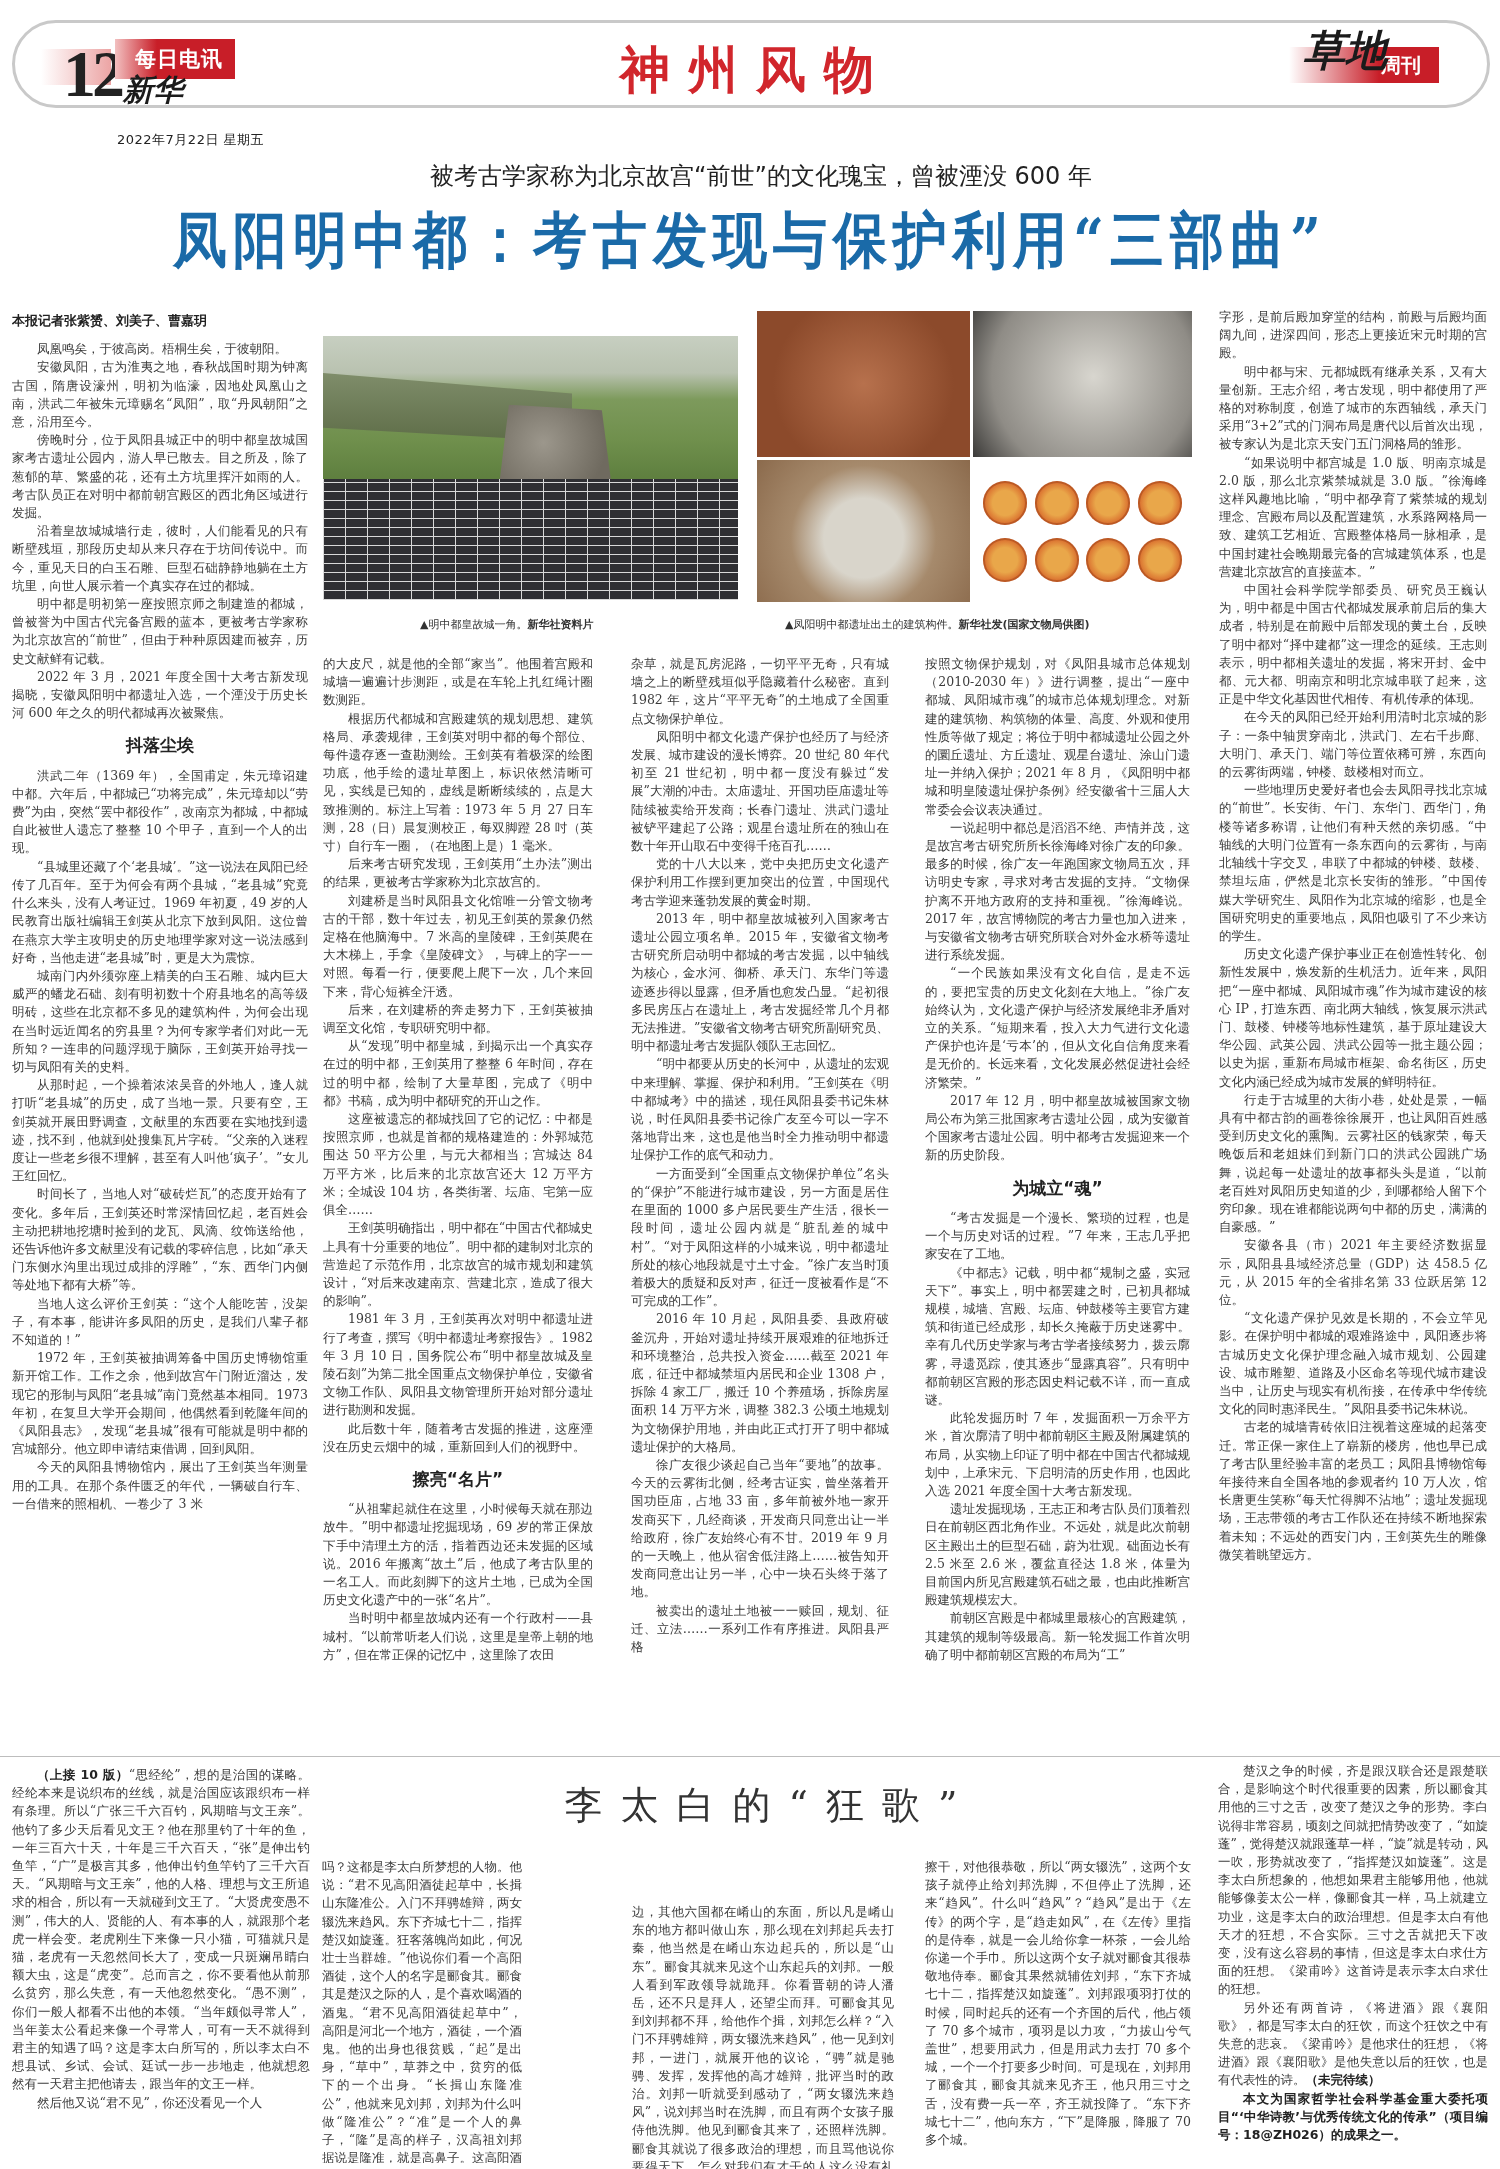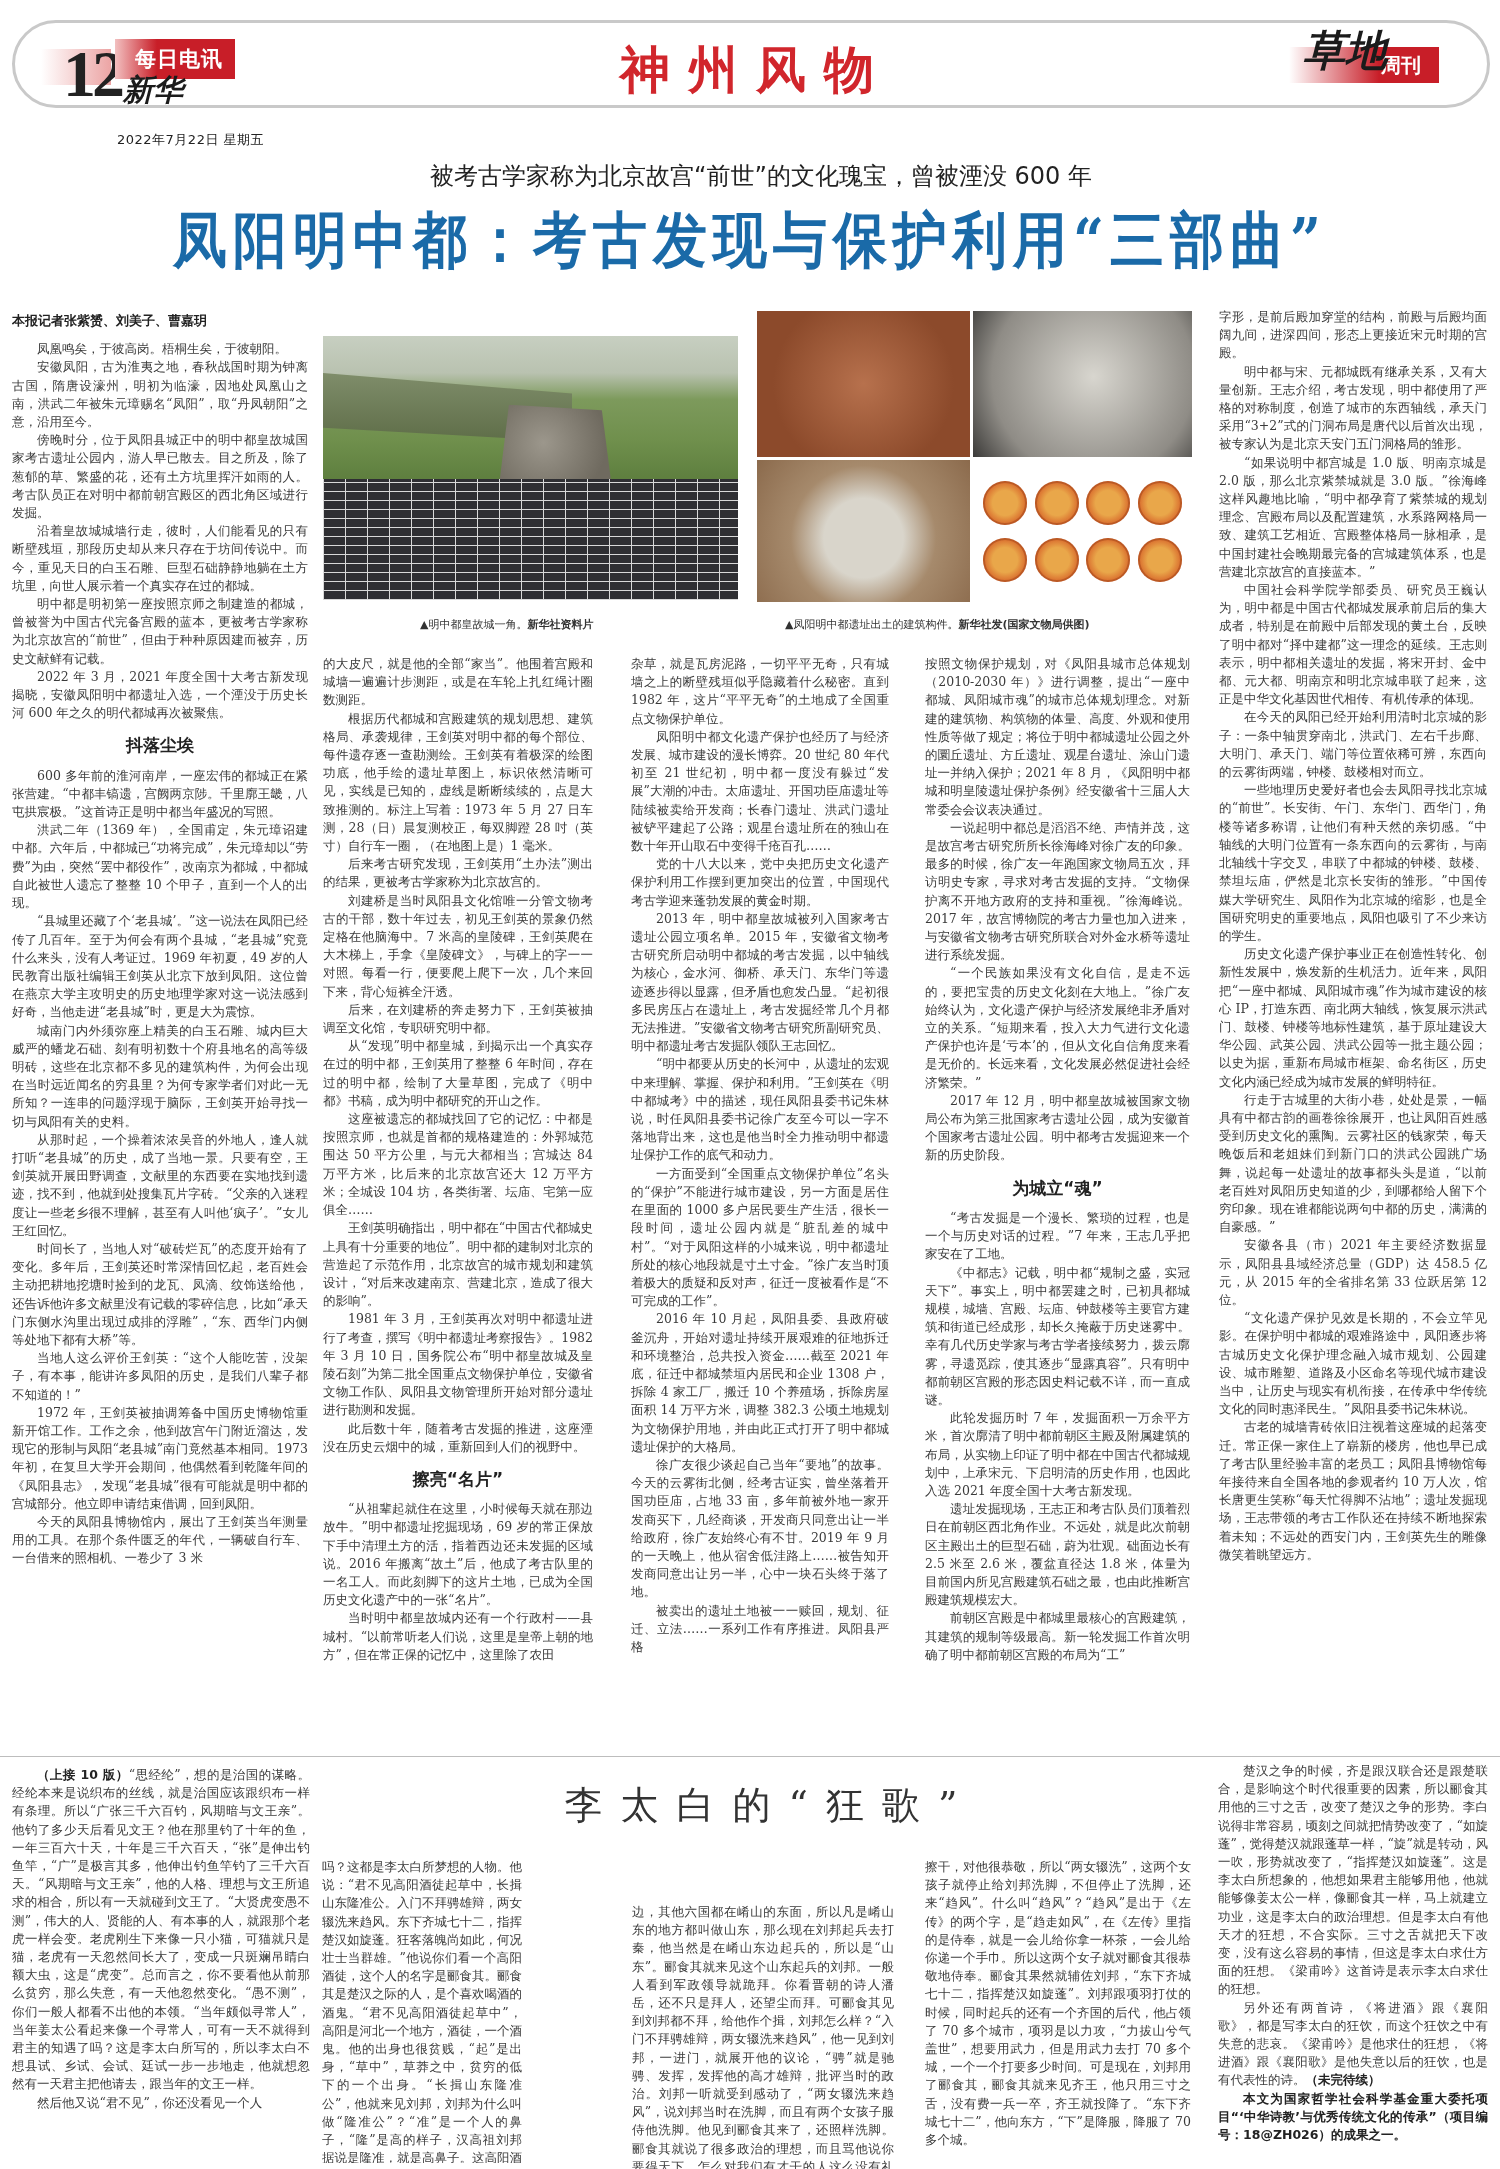--- a/index.html
+++ b/index.html
@@ -122,21 +122,20 @@
 
 <div class="col" style="left:12px; top:312px; width:296px; height:1440px; overflow:hidden;">
   <div class="byline">本报记者张紫赟、刘美子、曹嘉玥</div>
   <p>凤凰鸣矣，于彼高岗。梧桐生矣，于彼朝阳。</p>
   <p>安徽凤阳，古为淮夷之地，春秋战国时期为钟离古国，隋唐设濠州，明初为临濠，因地处凤凰山之南，洪武二年被朱元璋赐名“凤阳”，取“丹凤朝阳”之意，沿用至今。</p>
   <p>傍晚时分，位于凤阳县城正中的明中都皇故城国家考古遗址公园内，游人早已散去。目之所及，除了葱郁的草、繁盛的花，还有土方坑里挥汗如雨的人。考古队员正在对明中都前朝宫殿区的西北角区域进行发掘。</p>
   <p>沿着皇故城城墙行走，彼时，人们能看见的只有断壁残垣，那段历史却从来只存在于坊间传说中。而今，重见天日的白玉石雕、巨型石础静静地躺在土方坑里，向世人展示着一个真实存在过的都城。</p>
   <p>明中都是明初第一座按照京师之制建造的都城，曾被誉为中国古代完备宫殿的蓝本，更被考古学家称为北京故宫的“前世”，但由于种种原因建而被弃，历史文献鲜有记载。</p>
   <p>2022 年 3 月，2021 年度全国十大考古新发现揭晓，安徽凤阳明中都遗址入选，一个湮没于历史长河 600 年之久的明代都城再次被聚焦。</p>
   <div class="subhead">抖落尘埃</div>
-  <p>600 多年前的淮河南岸，一座宏伟的都城正在紧张营建。“中都丰镐遗，宫阙两京陟。千里廓王畿，八屯拱宸极。”这首诗正是明中都当年盛况的写照。</p>
   <p>洪武二年（1369 年），全国甫定，朱元璋诏建中都。六年后，中都城已“功将完成”，朱元璋却以“劳费”为由，突然“罢中都役作”，改南京为都城，中都城自此被世人遗忘了整整 10 个甲子，直到一个人的出现。</p>
   <p>“县城里还藏了个‘老县城’。”这一说法在凤阳已经传了几百年。至于为何会有两个县城，“老县城”究竟什么来头，没有人考证过。1969 年初夏，49 岁的人民教育出版社编辑王剑英从北京下放到凤阳。这位曾在燕京大学主攻明史的历史地理学家对这一说法感到好奇，当他走进“老县城”时，更是大为震惊。</p>
   <p>城南门内外须弥座上精美的白玉石雕、城内巨大威严的蟠龙石础、刻有明初数十个府县地名的高等级明砖，这些在北京都不多见的建筑构件，为何会出现在当时远近闻名的穷县里？为何专家学者们对此一无所知？一连串的问题浮现于脑际，王剑英开始寻找一切与凤阳有关的史料。</p>
   <p>从那时起，一个操着浓浓吴音的外地人，逢人就打听“老县城”的历史，成了当地一景。只要有空，王剑英就开展田野调查，文献里的东西要在实地找到遗迹，找不到，他就到处搜集瓦片字砖。“父亲的入迷程度让一些老乡很不理解，甚至有人叫他‘疯子’。”女儿王红回忆。</p>
   <p>时间长了，当地人对“破砖烂瓦”的态度开始有了变化。多年后，王剑英还时常深情回忆起，老百姓会主动把耕地挖塘时捡到的龙瓦、凤滴、纹饰送给他，还告诉他许多文献里没有记载的零碎信息，比如“承天门东侧水沟里出现过成排的浮雕”，“东、西华门内侧等处地下都有大桥”等。</p>
   <p>当地人这么评价王剑英：“这个人能吃苦，没架子，有本事，能讲许多凤阳的历史，是我们八辈子都不知道的！”</p>
   <p>1972 年，王剑英被抽调筹备中国历史博物馆重新开馆工作。工作之余，他到故宫午门附近溜达，发现它的形制与凤阳“老县城”南门竟然基本相同。1973 年初，在复旦大学开会期间，他偶然看到乾隆年间的《凤阳县志》，发现“老县城”很有可能就是明中都的宫城部分。他立即申请结束借调，回到凤阳。</p>
   <p>今天的凤阳县博物馆内，展出了王剑英当年测量用的工具。在那个条件匮乏的年代，一辆破自行车、一台借来的照相机、一卷少了 3 米</p>
 </div>
 

